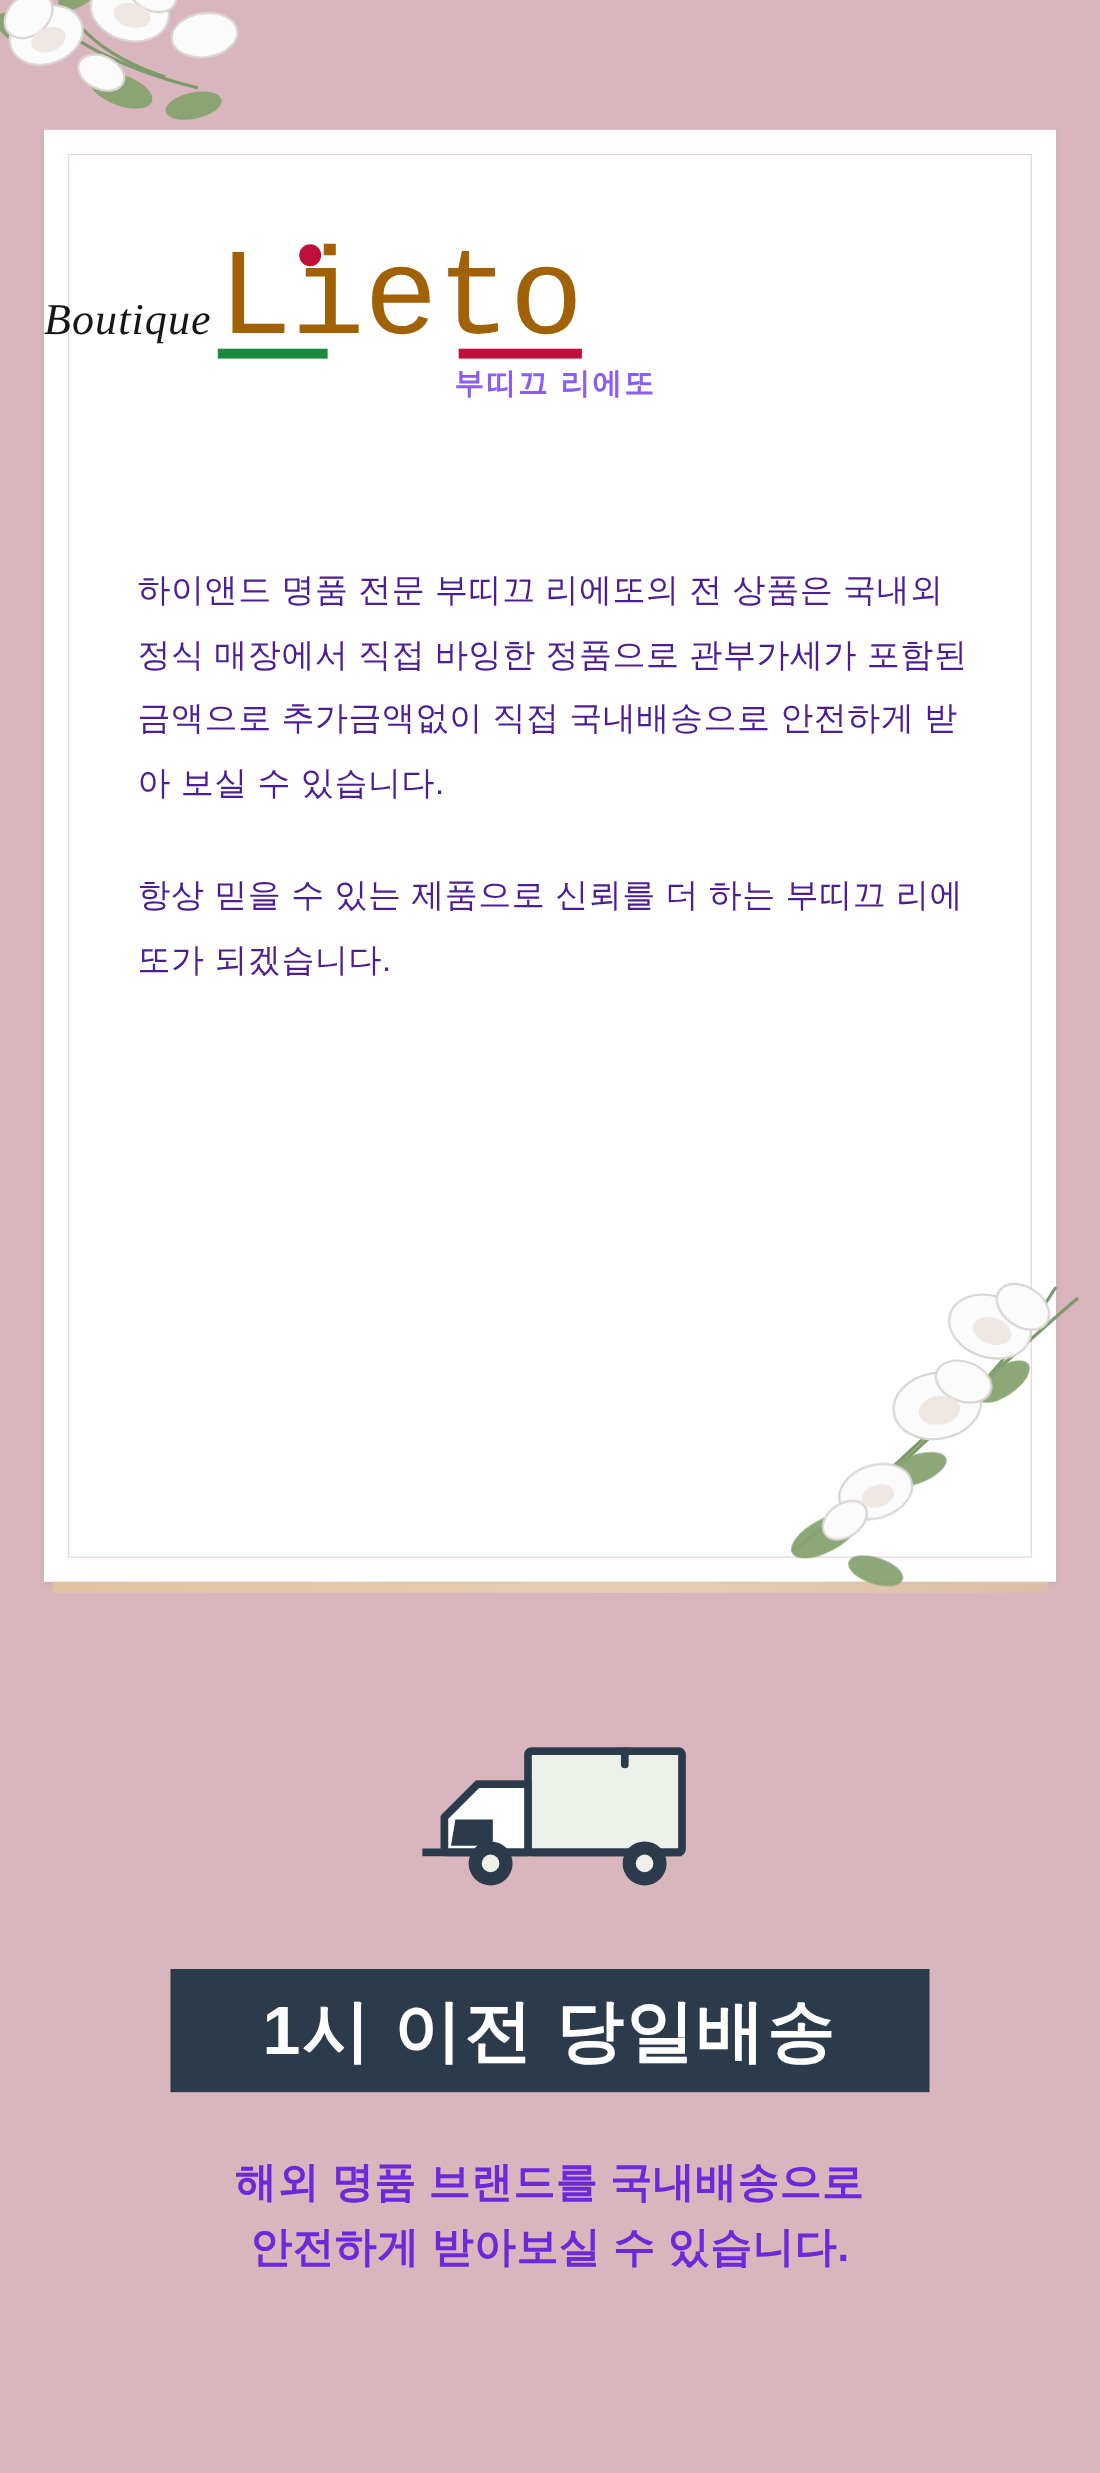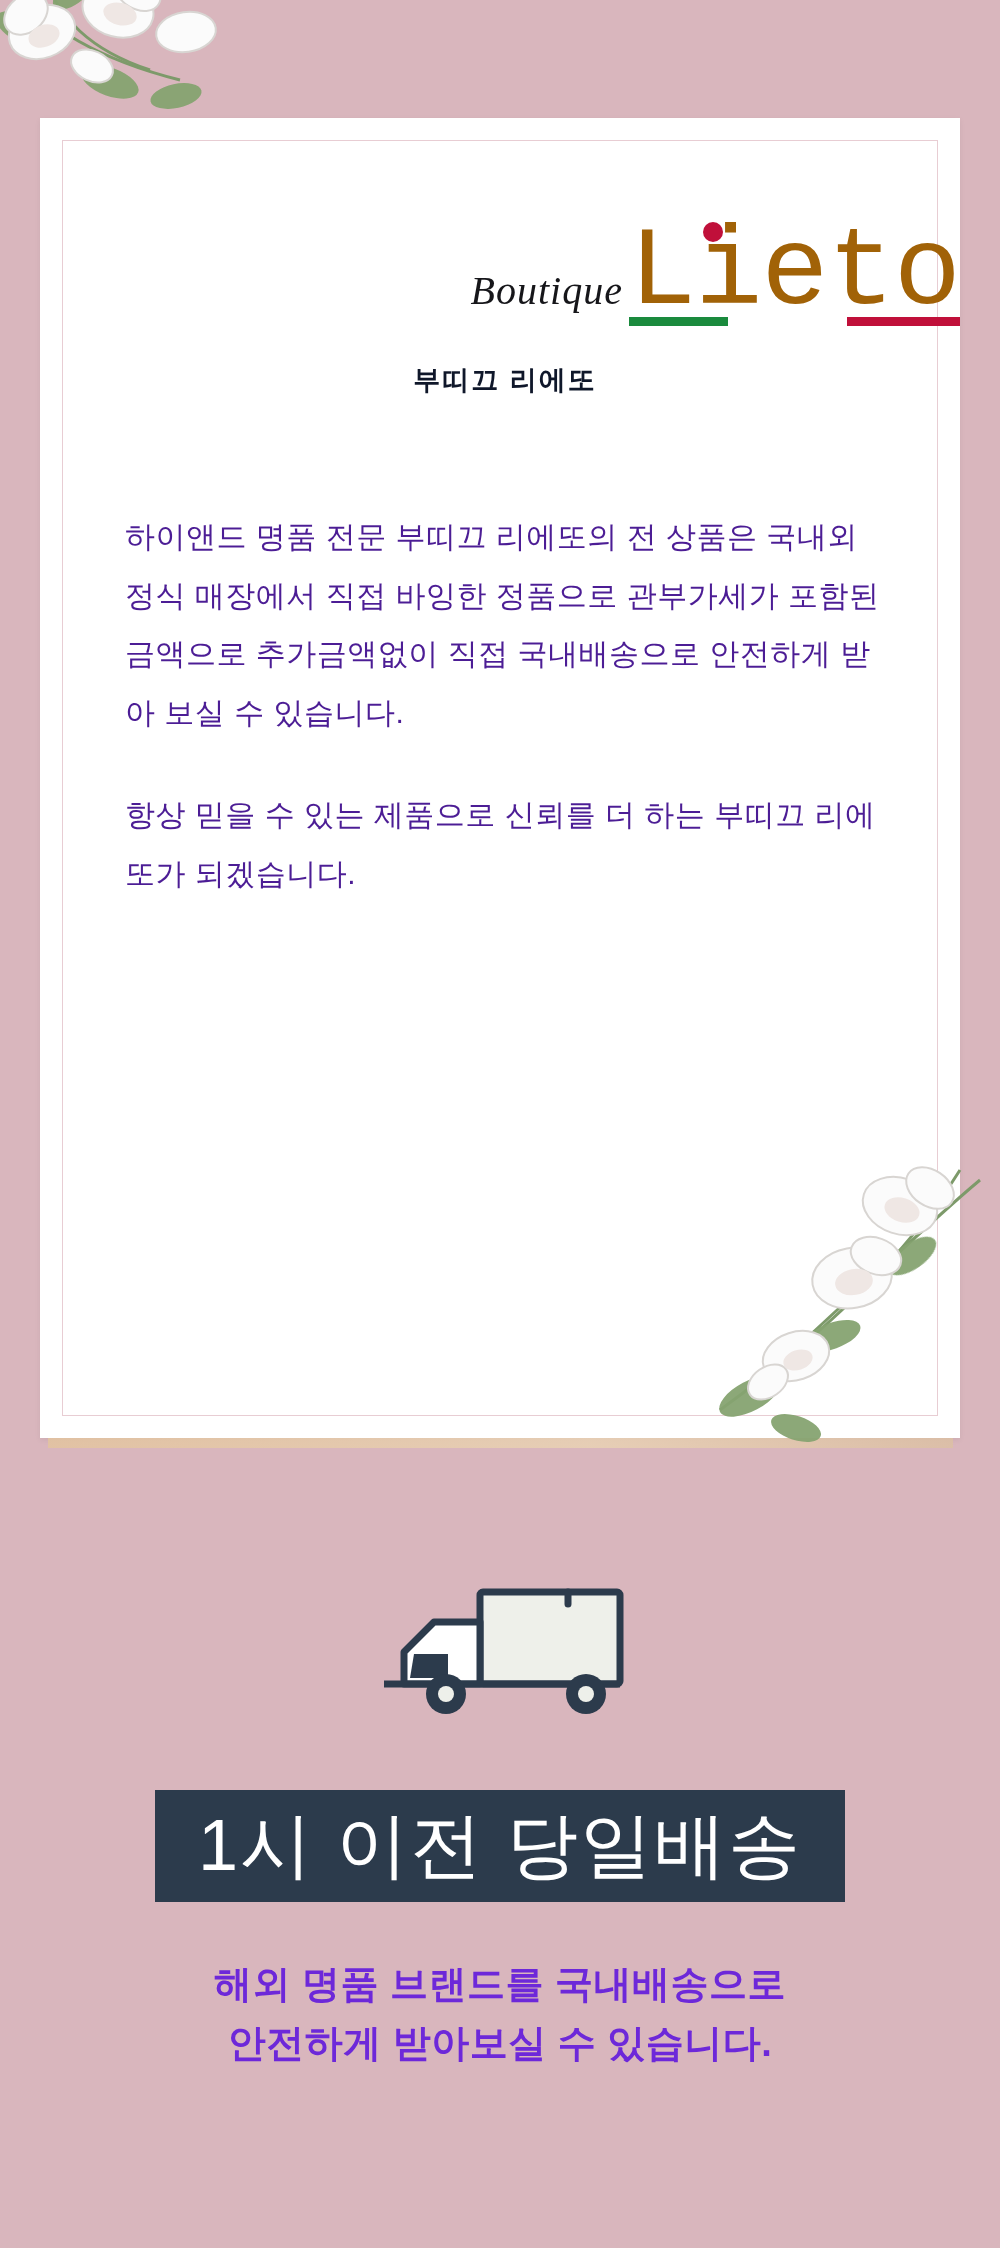--- a/index.html
+++ b/index.html
@@ -52,21 +52,21 @@
   .logo-block {
     position: absolute;
     left: 0;
     top: 100px;
     width: 920px;
     text-align: center;
   }
   .logo-row {
     display: flex;
     align-items: flex-end;
-    justify-content: flex-end;
+    justify-content: flex-start;
     gap: 6px;
   }
   .logo-boutique {
     font-family: "Liberation Serif", serif;
     font-style: italic;
     font-size: 40px;
     color: #16161a;
     letter-spacing: 1px;
     padding-bottom: 16px;
     white-space: nowrap;
@@ -101,25 +101,25 @@
     width: 100%;
     height: 9px;
     display: flex;
     z-index: 1;
   }
   .flag-bar i { display: block; height: 100%; }
   .flag-green { width: 30%; background: #1a8a3d; }
   .flag-white { width: 36%; background: #ffffff; }
   .flag-red   { width: 34%; background: #c0103a; }
   .logo-kr {
-    margin-top: 32px;
+    margin-top: 0;
     font-family: "Liberation Sans", sans-serif;
     font-weight: bold;
     font-size: 27px;
-    color: #0f172a;
+    color: #8b5cf6;
     letter-spacing: 2px;
     padding-left: 10px;
   }
 
   
   .copy {
     position: absolute;
     left: 85px;
     top: 390px;
     width: 760px;
@@ -157,22 +157,22 @@
     width: 690px;
     height: 112px;
     background: #2c3b4c;
     display: flex;
     align-items: center;
     justify-content: center;
   }
   .banner-text {
     color: #ffffff;
     font-family: "Liberation Sans", sans-serif;
-    font-weight: normal;
-    font-size: 72px;
+    font-weight: bold;
+    font-size: 62px;
     letter-spacing: 2px;
     white-space: nowrap;
   }
   .sub {
     position: absolute;
     left: 0;
     top: 1955px;
     width: 1000px;
     text-align: center;
     color: #6d28d9;

